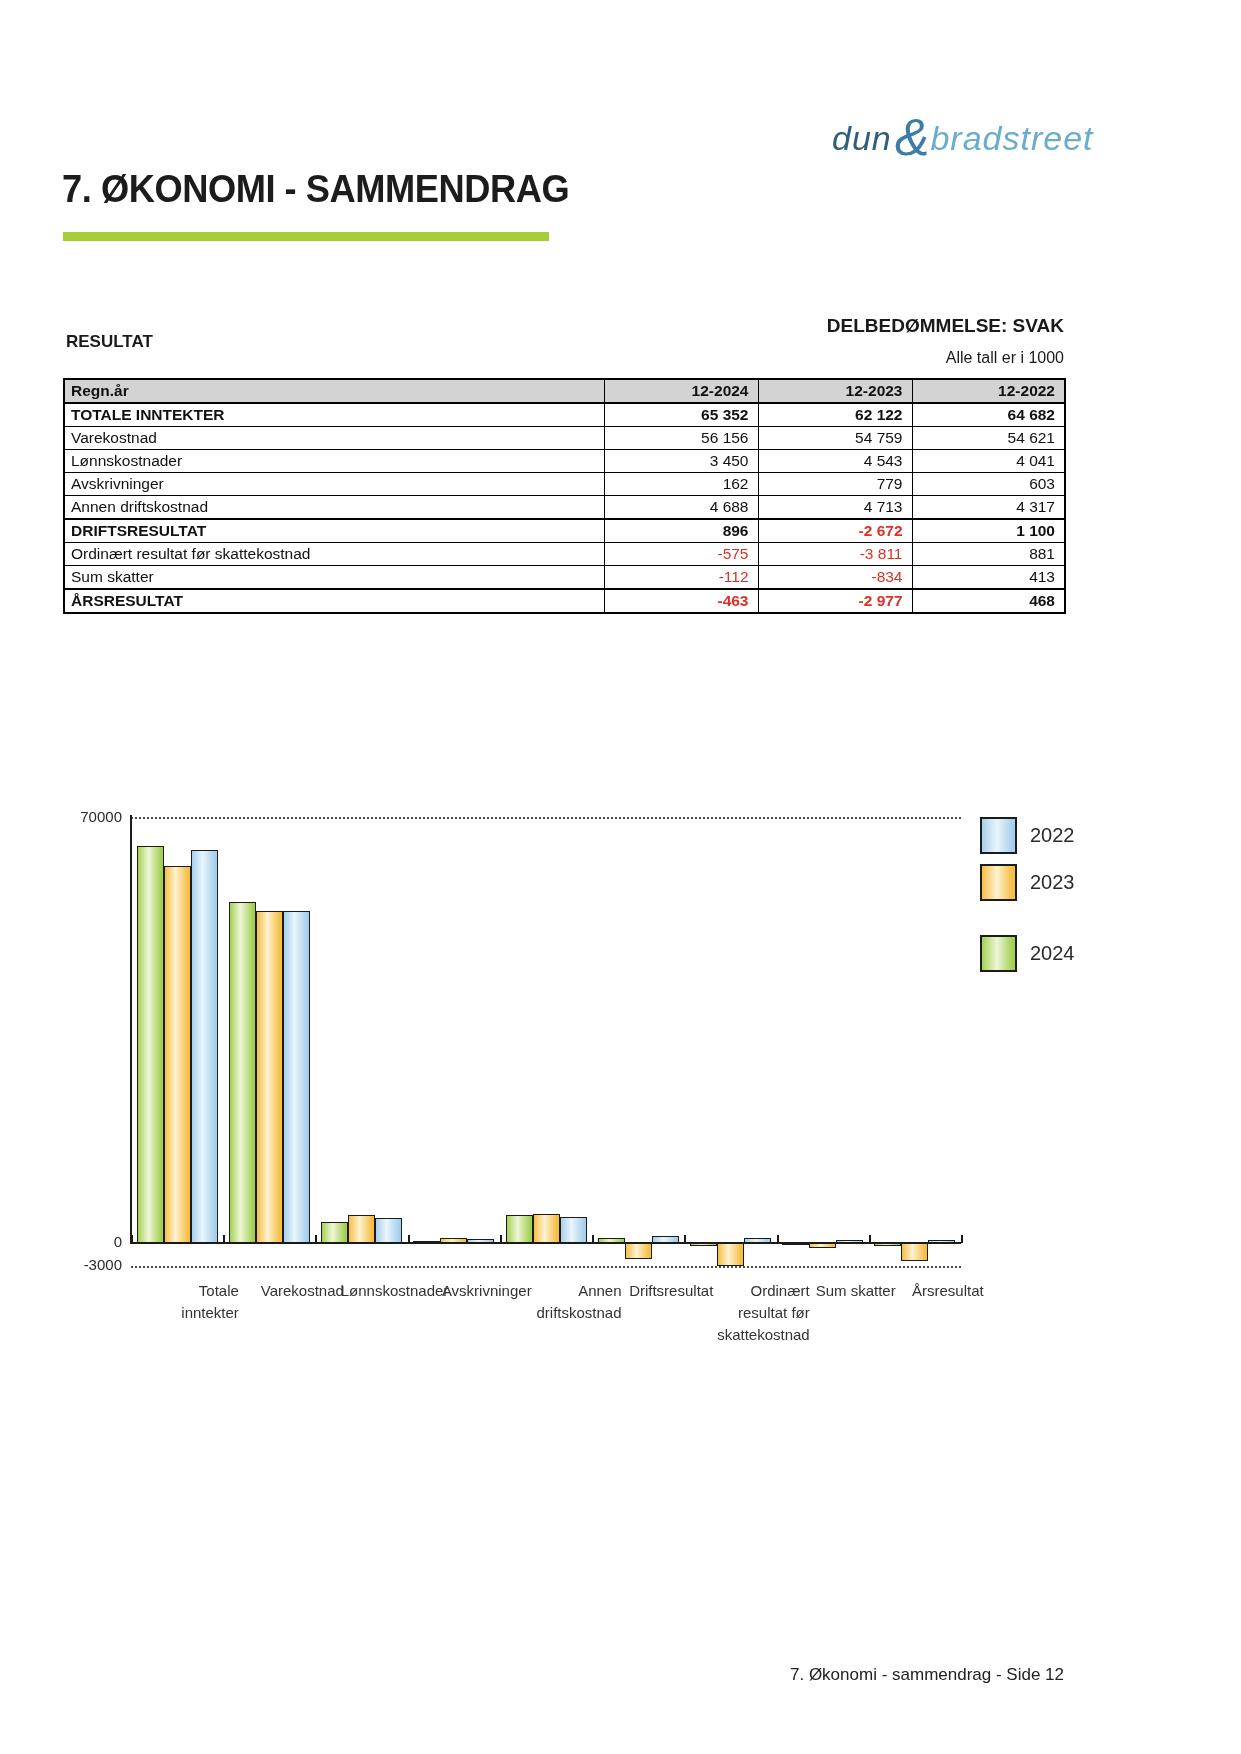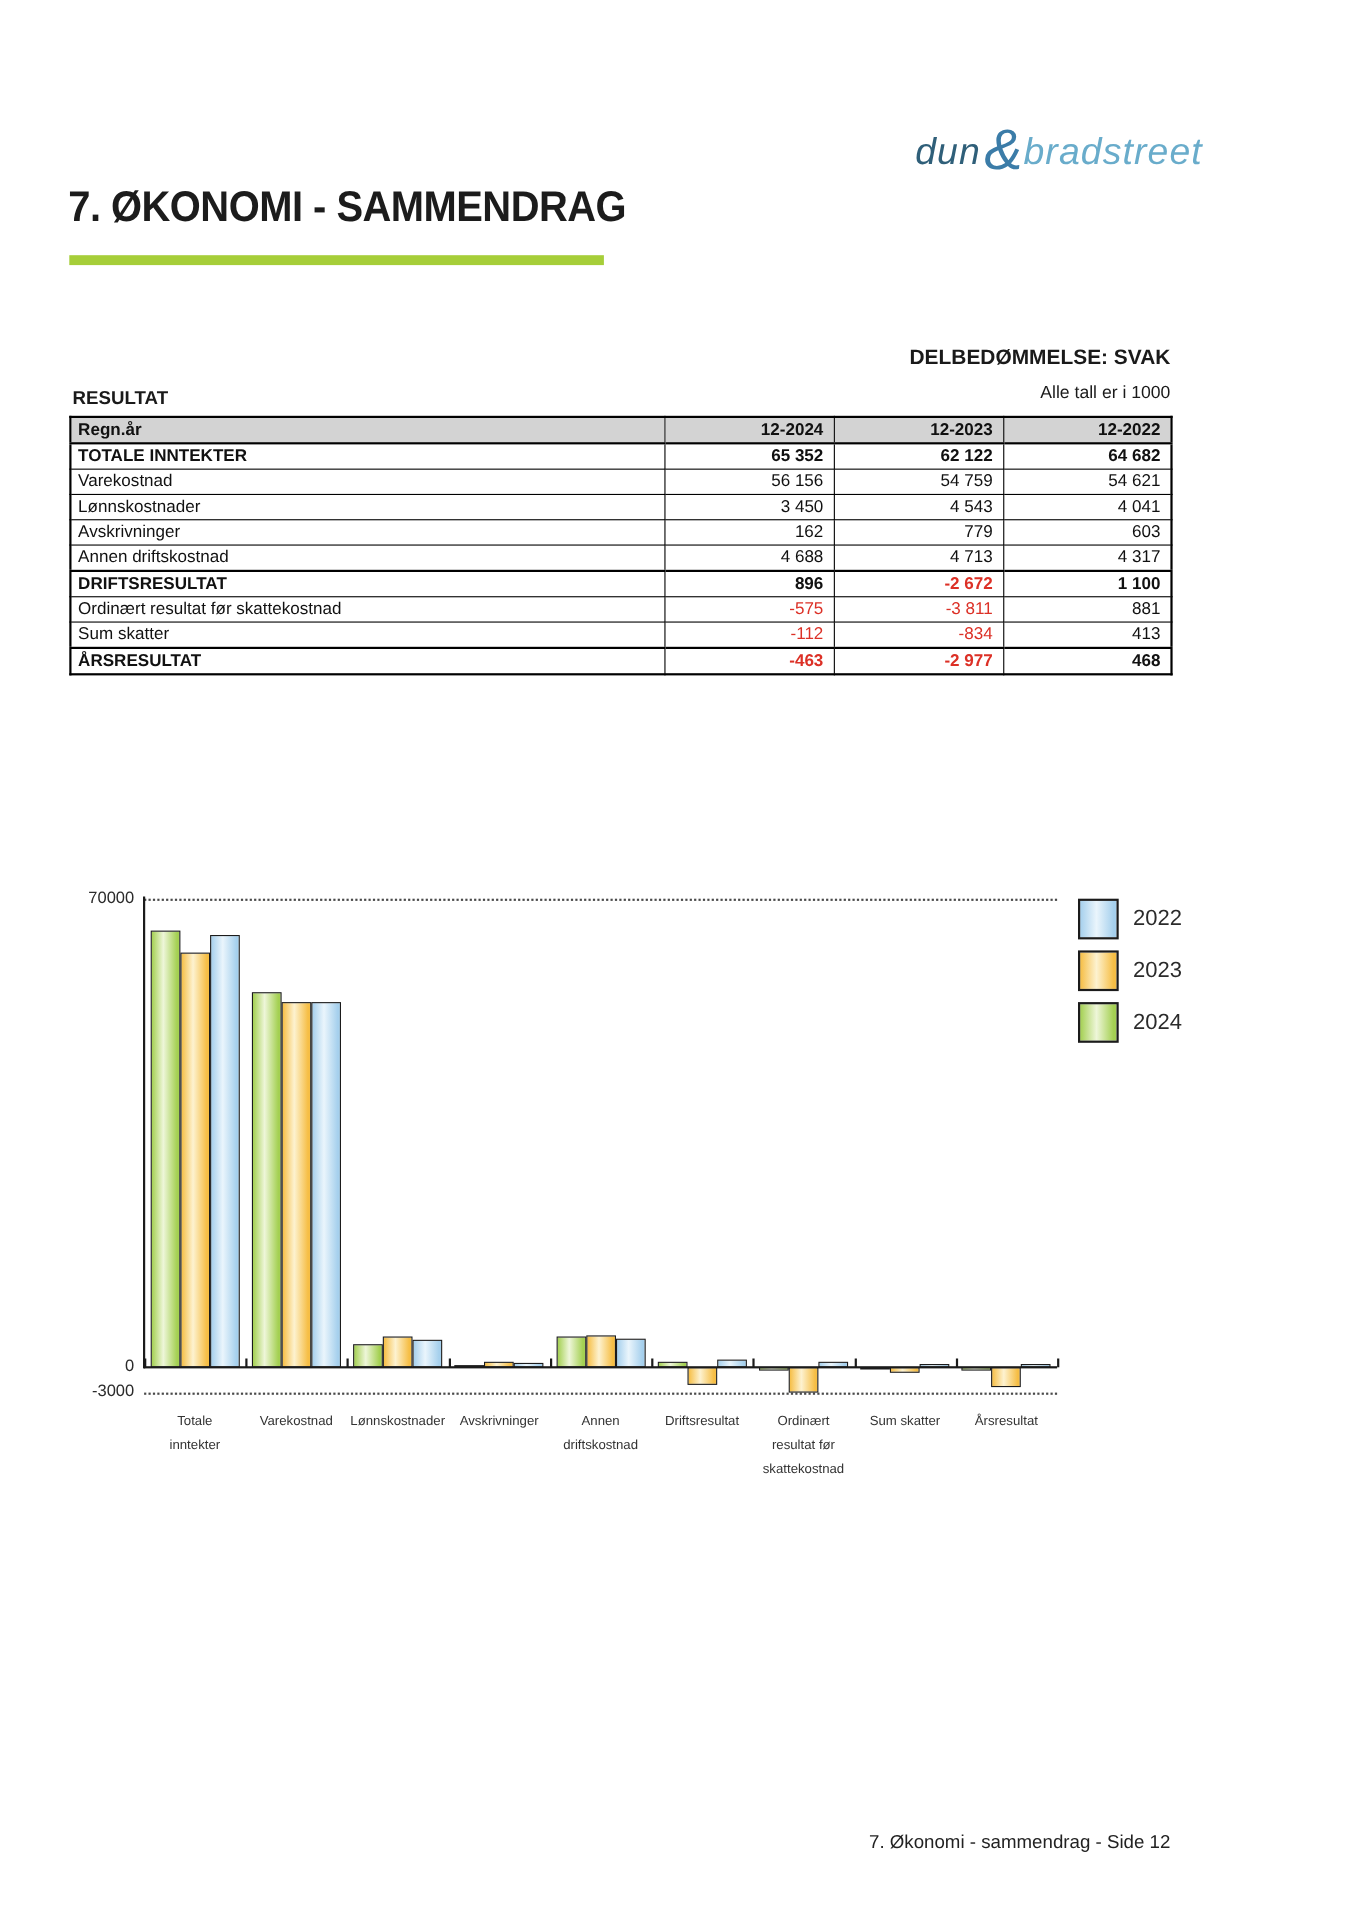--- a/index.html
+++ b/index.html
@@ -17,21 +17,21 @@
 
   
   .title {
     position:absolute; left:62px; top:167px; margin:0;
     font-size:39px; font-weight:900; letter-spacing:-0.5px; color:#1c1c1c;
     transform:scaleX(0.93); transform-origin:0 0; white-space:nowrap;
   }
   .title-rule { position:absolute; left:63px; top:232px; width:486px; height:9px; background:#a6ce39; }
 
   .assessment   { position:absolute; right:177px; top:315px; font-size:19px; font-weight:bold; }
-  .section-title{ position:absolute; left:66px;  top:352px; font-size:17px; font-weight:bold; }
+  .section-title{ position:absolute; left:66px;  top:332px; font-size:17px; font-weight:bold; }
   .unit-note    { position:absolute; right:177px; top:349px; font-size:16px; }
 
   
   .fin-table {
     position:absolute; left:63px; top:378px; width:1001px;
     border-collapse:collapse; table-layout:fixed; font-size:15.5px; color:#111;
     border:2px solid #000;
   }
   .fin-table th, .fin-table td { border:1px solid #000; padding:2px 9px 2px 6px; height:19px; overflow:hidden; white-space:nowrap; }
   .fin-table thead th { background:#d3d3d3; font-weight:bold; border-bottom:2px solid #000; text-align:left; }
@@ -49,26 +49,26 @@
   .ytick-bot  { top:1256px; }
   .gridline { position:absolute; left:131px; width:830px; height:0; border-top:2px dotted #4a4a4a; }
   .grid-top { top:817px; }
   .grid-bot { top:1266px; }
   .y-axis { position:absolute; left:130px; top:815px; width:2px; height:429px; background:#1b1b1b; }
   .x-axis { position:absolute; left:131px; top:1242px; width:830px; height:2px; background:#1b1b1b; }
   .bar { position:absolute; width:27px; border:1px solid #1b1b1b; }
   .x-tick { position:absolute; top:1235px; width:2px; height:8px; background:#1b1b1b; }
   .cat-label {
     position:absolute; top:1280px; transform:translateX(-50%); width:max-content;
-    text-align:center; white-space:pre-line; font-size:12px; line-height:22px; color:#333;
+    text-align:right; white-space:pre-line; font-size:15px; line-height:22px; color:#333;margin-left:33px;
   }
 
   
   .legend-item { position:absolute; left:980px; display:flex; align-items:center; gap:13px; }
-  .legend-2022 { top:817px; } .legend-2023 { top:864px; } .legend-2024 { top:911px;justify-content:center; }
+  .legend-2022 { top:817px; } .legend-2023 { top:864px; } .legend-2024 { top:935px;justify-content:center; }
   .legend-swatch { width:37px; height:37px; border:2px solid #1b1b1b; }
   .legend-label { font-size:20px; color:#2b2b2b; }
 
   
   .footer { position:absolute; right:177px; top:1665px; font-size:17px; color:#222; }
 </style>
 </head>
 <body>
 
 <div class="logo">

